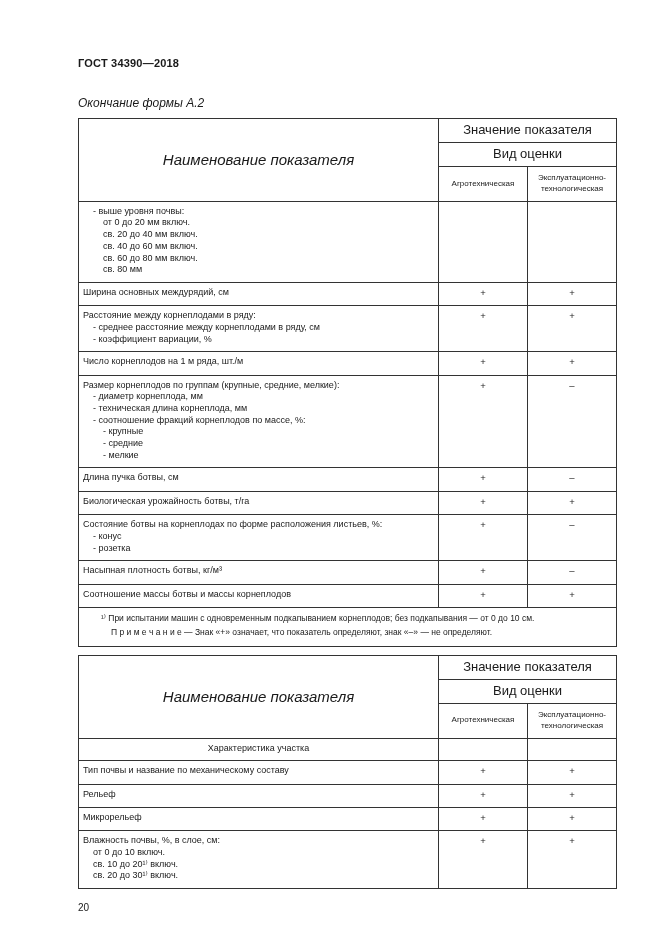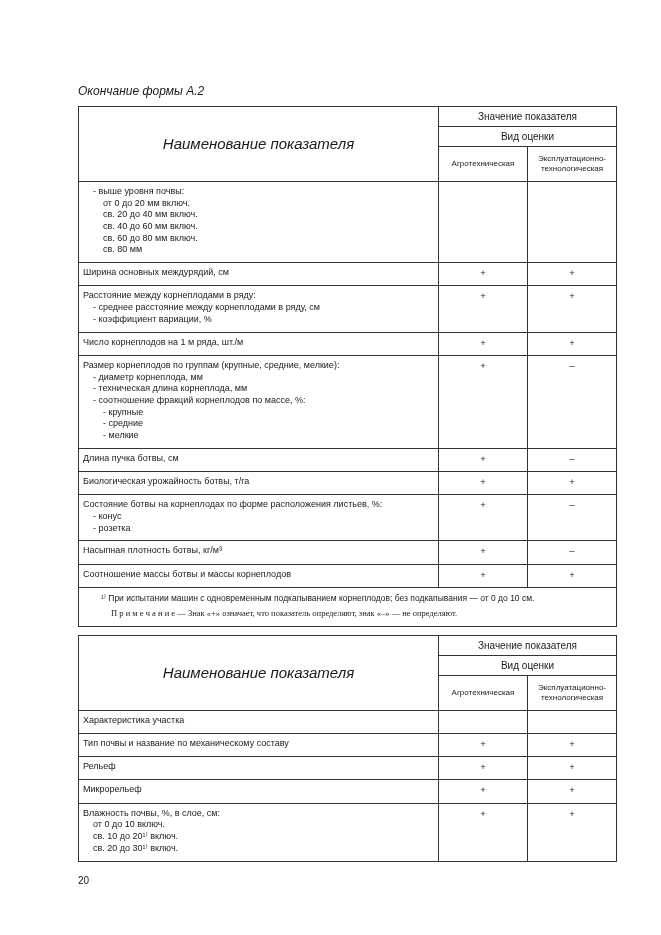--- a/index.html
+++ b/index.html
@@ -31,56 +31,57 @@
     border-collapse: collapse;
     width: 538px;
     table-layout: fixed;
     margin-top: 8px;
   }
   .gost-table col.c-name { width: 360px; }
   .gost-table col.c-val  { width: 89px; }
   .gost-table th, .gost-table td { border: 1px solid #333; }
   .gost-table th {
     font-weight: normal;
-    font-size: 10px;
+    font-size: 13px;
     text-align: center;
     vertical-align: middle;
     padding: 3px 3px;
     line-height: 1.3;
   }
   .gost-table th.sub-head { font-size: 8px; height: 28px; }
   .gost-table th.name-head { font-size: 15px; font-style: italic; }
   .gost-table td {
     font-size: 9px;
     vertical-align: top;
     padding: 4px 4px 6px 4px;
     line-height: 1.3;
   }
   .gost-table td.val { text-align: center; font-size: 9.5px; }
-  .gost-table td.center { text-align: left; margin-top: 24px; }
+  .gost-table td.center { text-align: center; margin-top: 24px; }
   .ln { white-space: normal; }
   .ln.ind1 { padding-left: 10px; }
   .ln.ind2 { padding-left: 20px; }
   td.foot { padding: 5px 6px 7px 6px; }
   .footnote { padding-left: 16px; font-size: 8.5px; line-height: 1.35; }
-  .note { padding-left: 26px; font-size: 8.5px; margin-top: 3px; line-height: 1.35; font-family: Liberation Serif, serif; }
+  .note { padding-left: 26px; font-size: 8.5px; margin-top: 3px; line-height: 1.35; }
   .form-caption {
     margin-top: 13px;
     width: 538px;
     font-size: 9.5px;
     line-height: 1.45;
   }
   .table2 { margin-top: 10px; }
   .page-number { margin-top: 13px; font-size: 10px; }
 </style>
 </head>
 <body>
 
 <div class="page">
 
+  <div class="doc-number">ГОСТ 34390—2018</div>
 
   <div class="continuation">Окончание формы А.2</div>
 
   <table class="gost-table" id="table1">
     <colgroup>
       <col class="c-name">
         <col class="c-val">
         <col class="c-val">
     </colgroup>
   <thead>

